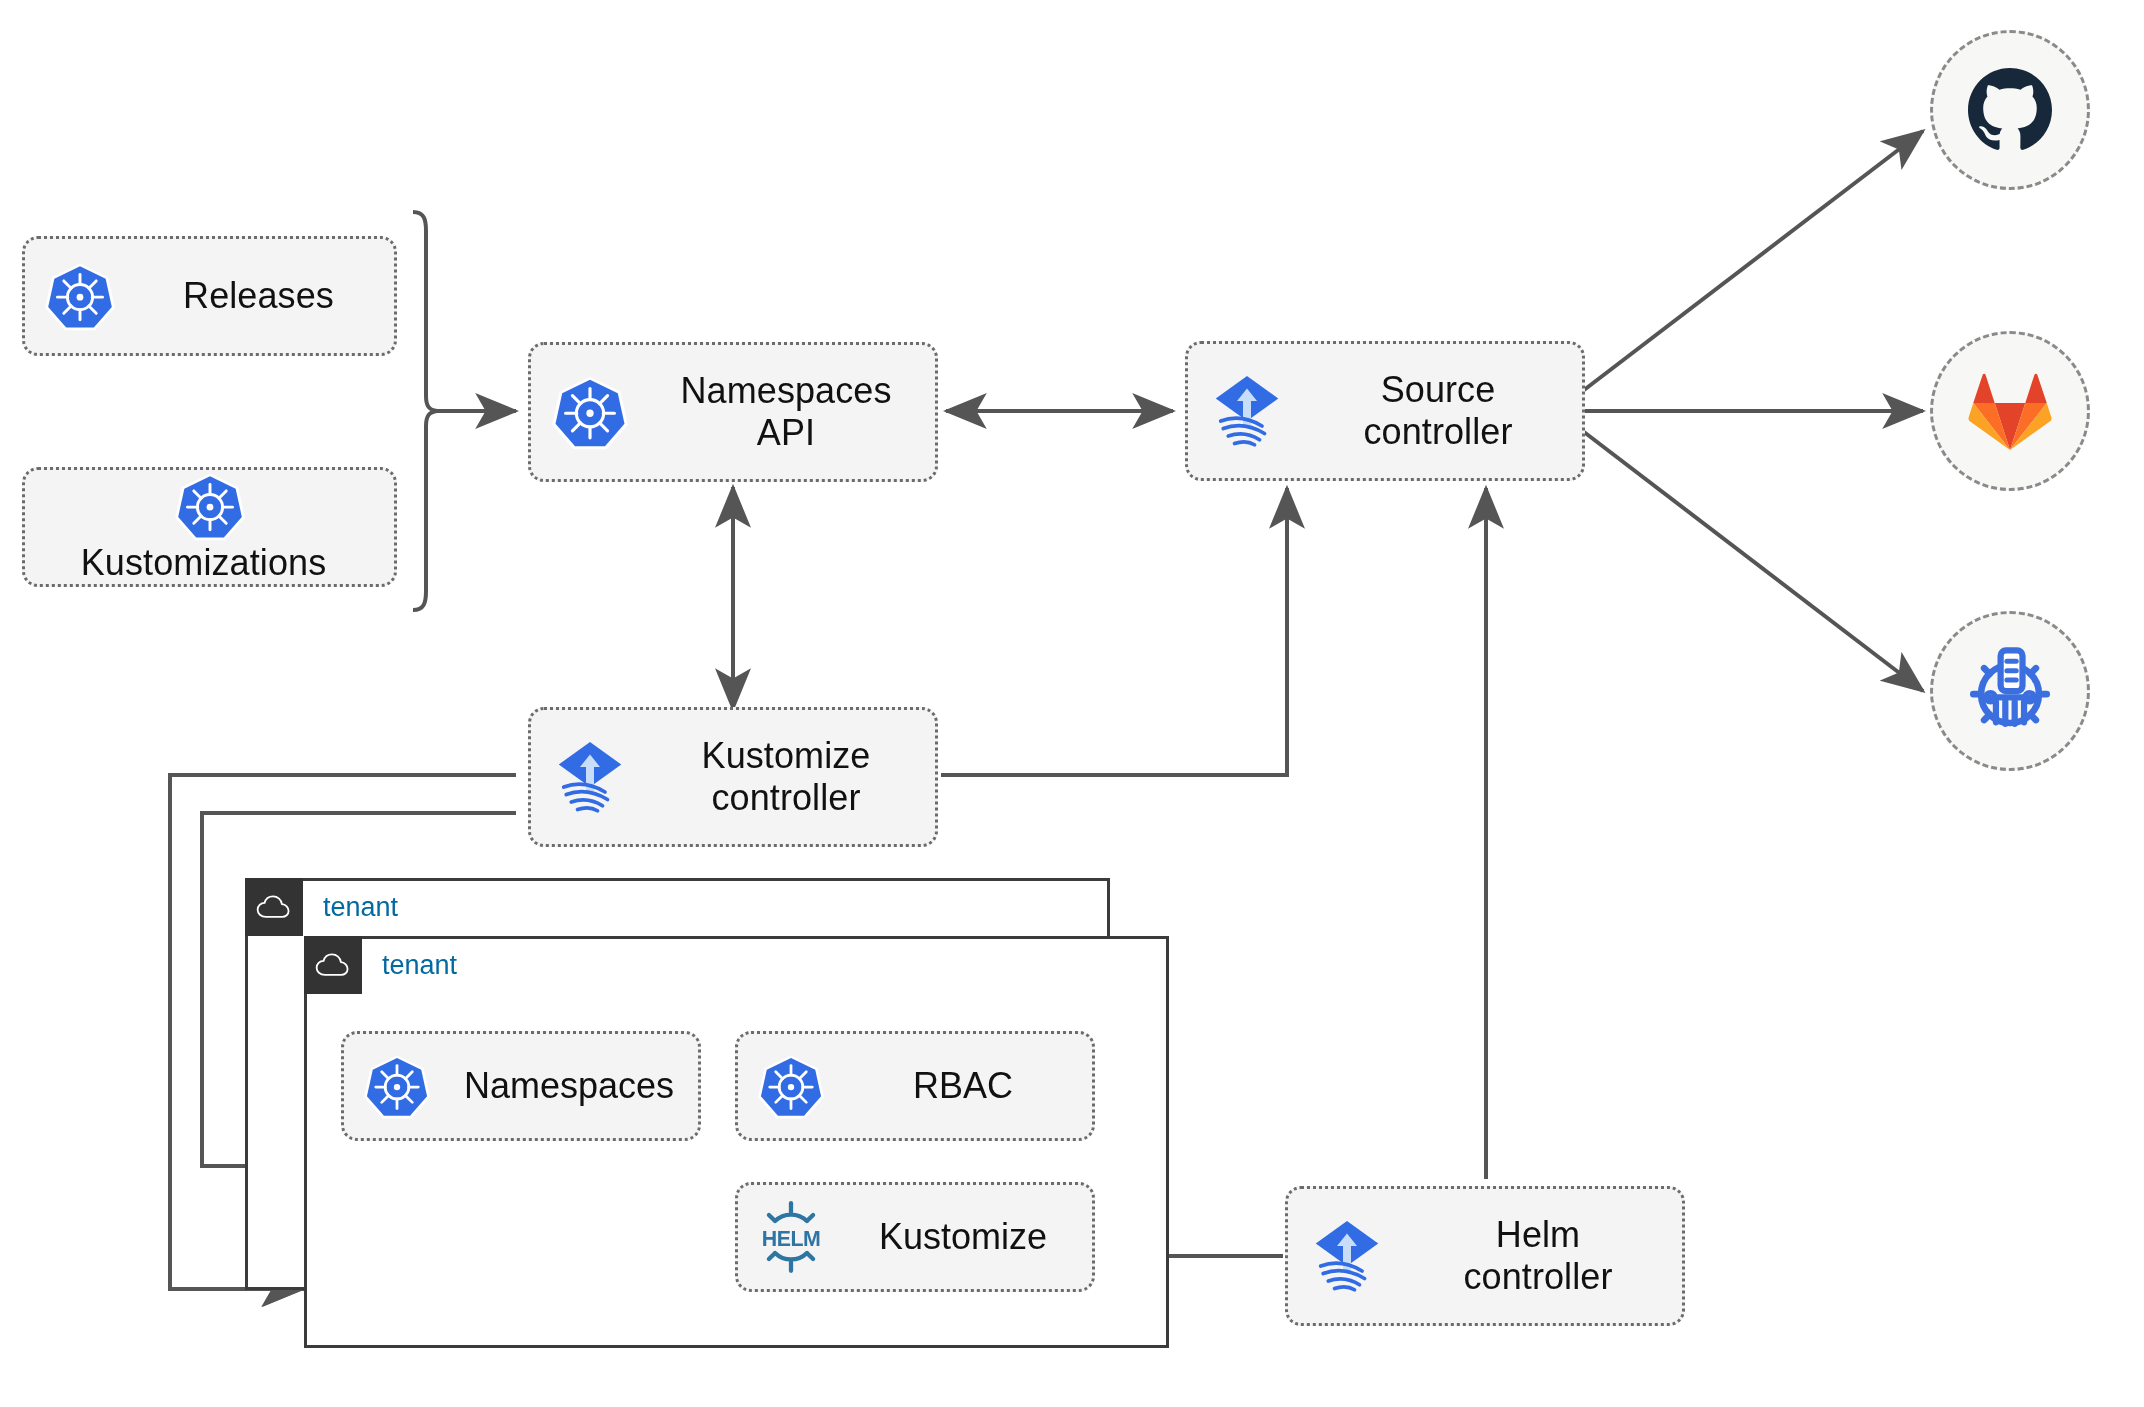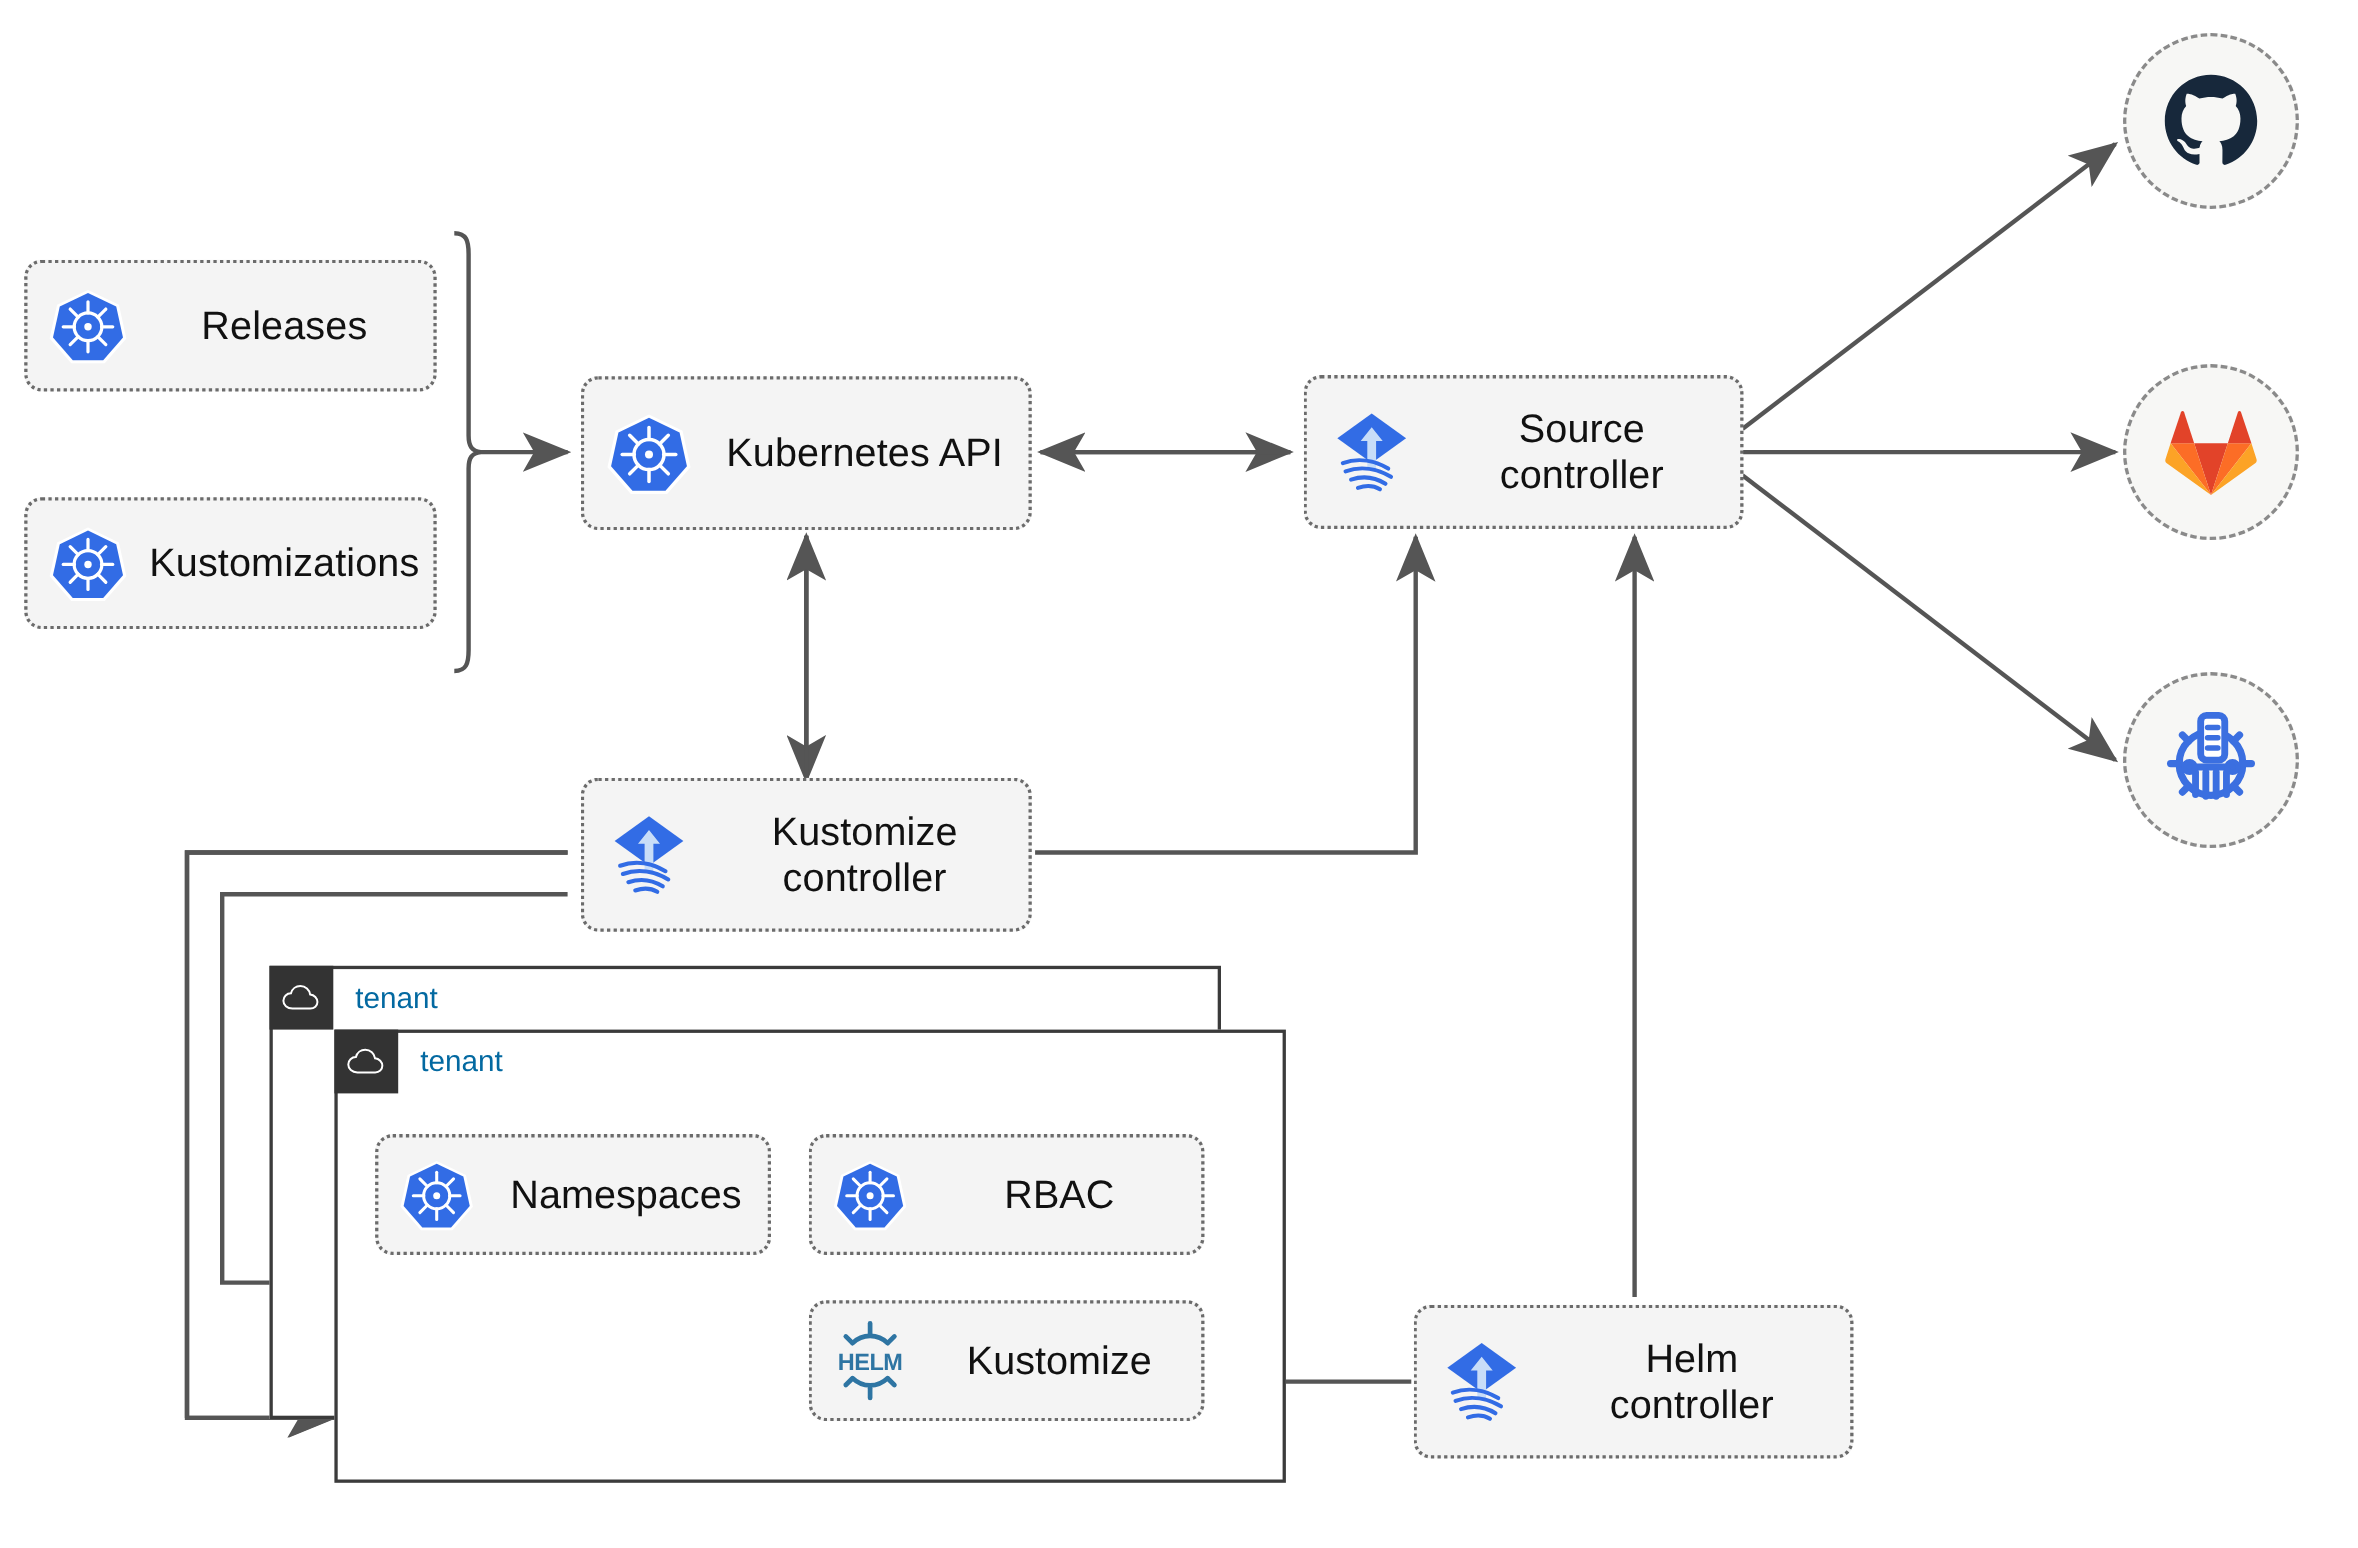--- a/index.html
+++ b/index.html
@@ -200,21 +200,21 @@
           <line x1="39.9" y1="40.9" x2="46.4" y2="47.4"></line>
           <line x1="46.4" y1="18.6" x2="39.9" y2="25.1"></line>
           <line x1="24.1" y1="40.9" x2="17.6" y2="47.4"></line>
         </g>
         <circle cx="32" cy="33" r="3" fill="#ffffff"></circle>
       </svg>
     </span>
     <span class="lbl">Releases</span>
   </div>
 
-  <div class="node" style="left:22px; top:452px; width:375px; height:120px;">
+  <div class="node" style="left:22px; top:467px; width:375px; height:120px;flex-direction:column;">
     <span class="ico" style="width:110px;">
       <svg width="72" height="72" viewBox="0 0 64 64">
         <path d="M32 3.2 L57 15.2 L63 42.5 L45.5 62.5 L18.5 62.5 L1 42.5 L7 15.2 Z" fill="#ffffff"></path>
         <path d="M32 5.6 L54.8 16.6 L60.3 41.7 L44.3 60.1 L19.7 60.1 L3.7 41.7 L9.2 16.6 Z" fill="#326CE5"></path>
         <g fill="none" stroke="#ffffff" stroke-width="2.6" stroke-linecap="round">
           <circle cx="32" cy="33" r="11.2"></circle>
           <line x1="32" y1="12.8" x2="32" y2="21.8"></line>
           <line x1="32" y1="44.2" x2="32" y2="53.2"></line>
           <line x1="12" y1="33" x2="21" y2="33"></line>
           <line x1="43" y1="33" x2="52" y2="33"></line>
@@ -241,21 +241,21 @@
           <line x1="12" y1="33" x2="21" y2="33"></line>
           <line x1="43" y1="33" x2="52" y2="33"></line>
           <line x1="17.6" y1="18.6" x2="24.1" y2="25.1"></line>
           <line x1="39.9" y1="40.9" x2="46.4" y2="47.4"></line>
           <line x1="46.4" y1="18.6" x2="39.9" y2="25.1"></line>
           <line x1="24.1" y1="40.9" x2="17.6" y2="47.4"></line>
         </g>
         <circle cx="32" cy="33" r="3" fill="#ffffff"></circle>
       </svg>
     </span>
-    <span class="lbl">Kubernetes API</span>
+    <span class="lbl">Namespaces API</span>
   </div>
 
   <div class="node" style="left:1185px; top:341px; width:400px; height:140px;">
     <span class="ico" style="width:118px;">
       <svg width="80" height="80" viewBox="0 0 64 64">
         <path d="M32 4 L57 22 L32 40 L7 22 Z" fill="#326CE5"></path>
         <path d="M32 14 L40 24 L35.2 24 L35.2 45 L28.8 45 L28.8 24 L24 24 Z" fill="#c8ddf8"></path>
         <g fill="none" stroke="#326CE5" stroke-width="3" stroke-linecap="round">
           <path d="M11 40 C 22 36, 34 38, 44 44"></path>
           <path d="M13 46 C 24 42, 36 44, 46 50"></path>

